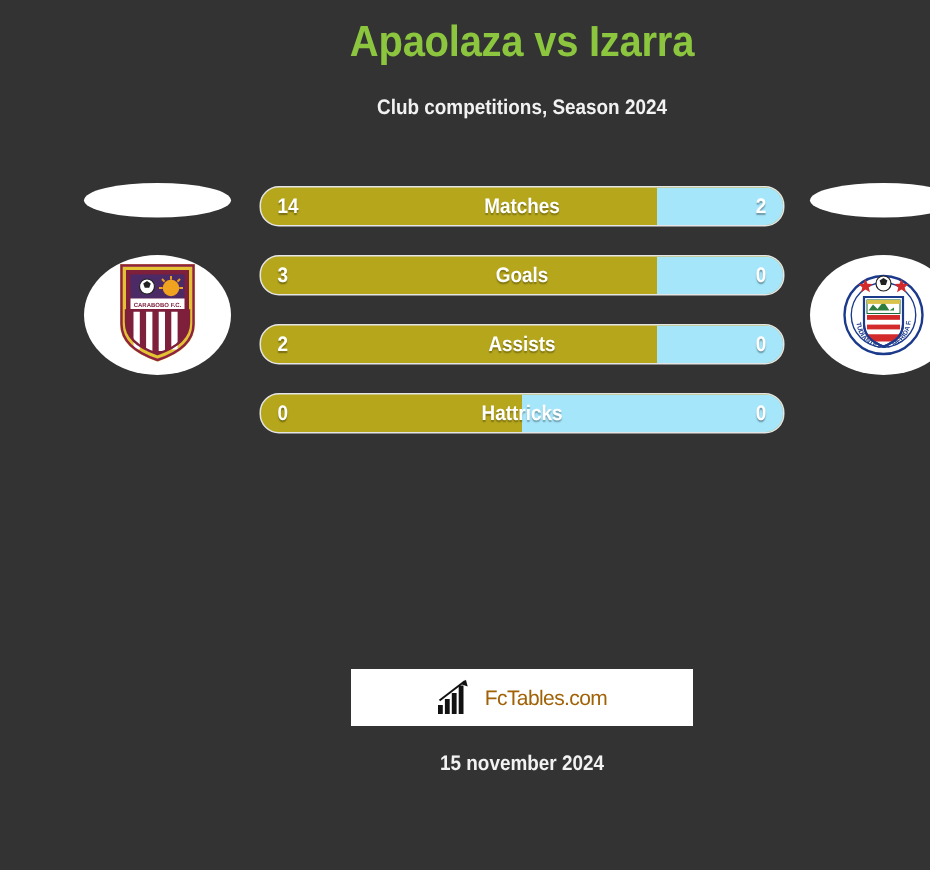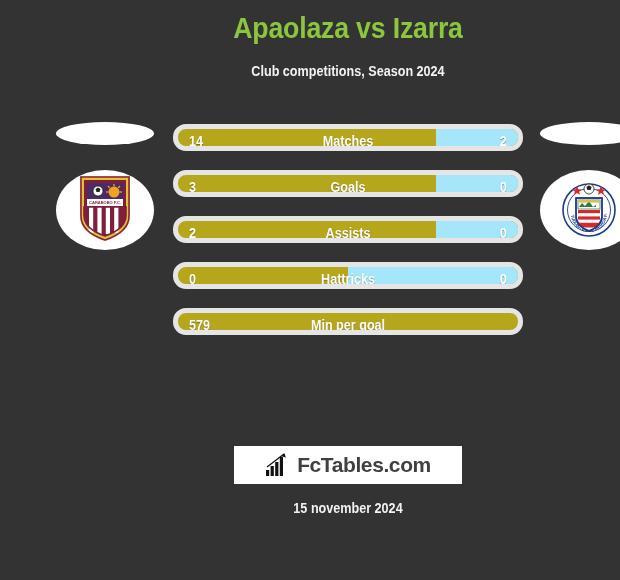--- a/index.html
+++ b/index.html
@@ -89,21 +89,21 @@
     top: 124px;
     width: 350px;
   }
   .row {
     position: relative;
     height: 27px;
     margin-bottom: 19px;
     border-radius: 13px;
     overflow: hidden;
     background: #B5A61B;
-    border: 5px solid #e5e5e5;
+    border: 1px solid #e5e5e5;
     box-sizing: border-box;
     text-decoration: underline;
   }
   .row .fill-right {
     position: absolute;
     top: 0;
     right: 0;
     bottom: 0;
     background: #A5E6FB;
   }
@@ -142,23 +142,23 @@
     top: 446px;
     width: 228px;
     height: 38px;
     background: #ffffff;
     display: flex;
     align-items: center;
     justify-content: center;
     gap: 6px;
   }
   .brand-text {
-    font-size: 21px;
-    font-weight: bold;
-    color: #404040;
+    font-size: 14px;
+    font-weight: normal;
+    color: #a16207;
     letter-spacing: -0.4px;
   }
   .date {
     position: absolute;
     top: 500px;
     left: 0;
     width: 620px;
     text-align: center;
     font-size: 14px;
     font-weight: bold;
@@ -256,24 +256,20 @@
 
     <div class="row">
       <div class="fill-right" style="width:50%"></div>
       <div class="val home">0</div>
       <div class="label">Hattricks</div>
       <div class="val away">0</div>
     </div>
 
 
 
-    <div class="row">
-      <div class="val home">579</div>
-      <div class="label">Min per goal</div>
-    </div>
 
   </div>
 
   <div class="brand">
     <svg width="26" height="26" viewBox="0 0 26 26">
       <g fill="#111111">
         <rect x="1" y="18" width="3.2" height="6"></rect>
         <rect x="5.6" y="14" width="3.2" height="10"></rect>
         <rect x="10.2" y="10" width="3.2" height="14"></rect>
         <rect x="14.8" y="5" width="3.2" height="19"></rect>

